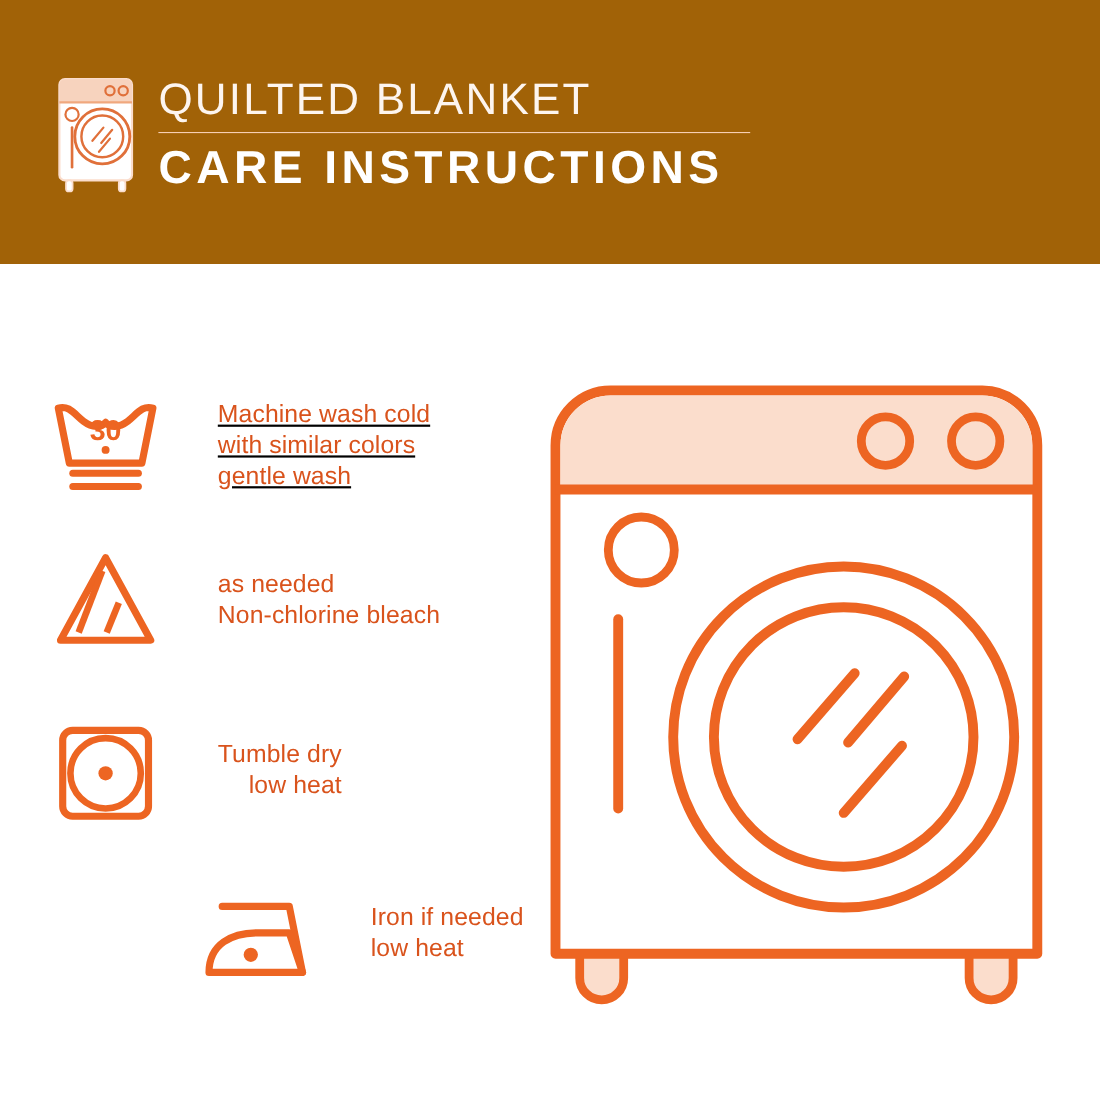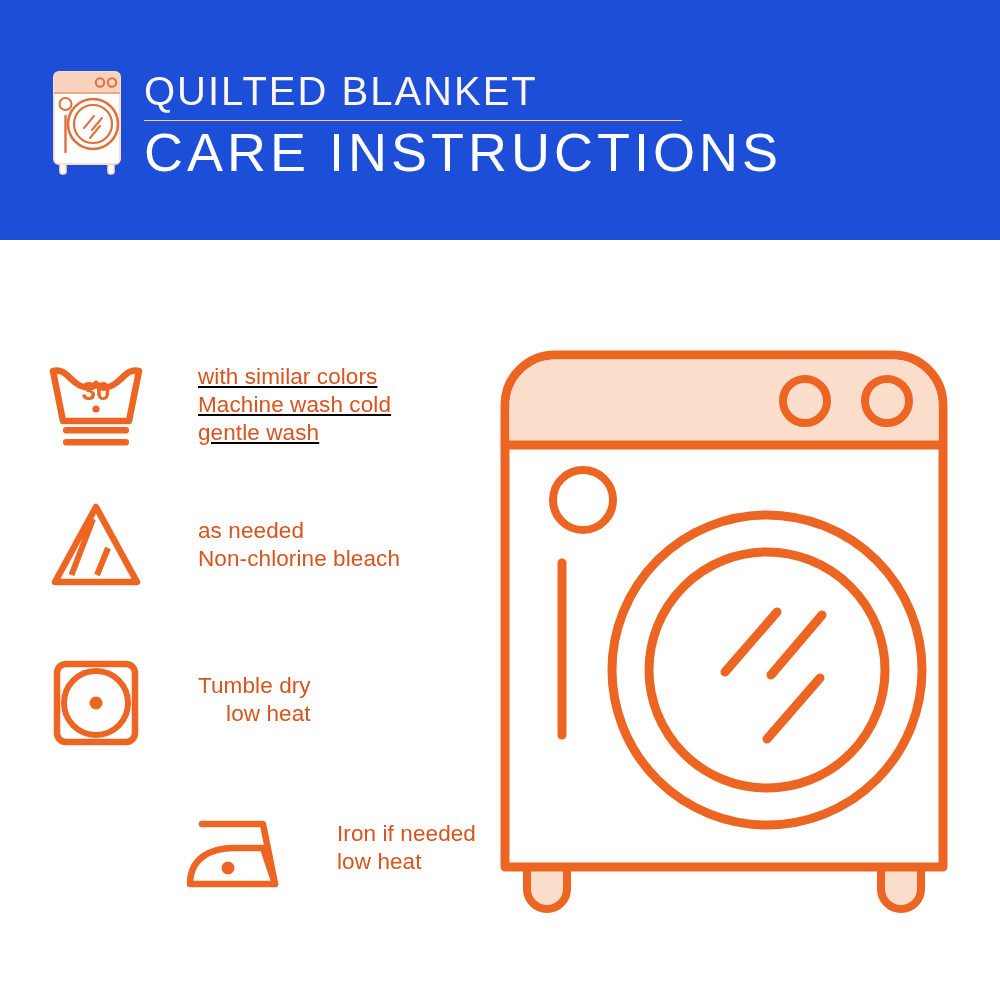--- a/index.html
+++ b/index.html
@@ -19,21 +19,21 @@
     overflow: hidden;
   }
 
   
   #header-band {
     position: absolute;
     left: 0;
     top: 0;
     width: 1000px;
     height: 240px;
-    background: #1d4ed8;
+    background: #a16207;
   }
   #header-logo {
     position: absolute;
     left: 46px;
     top: 66px;
     width: 84px;
     height: 110px;
   }
   #header-text-block {
     position: absolute;
@@ -51,24 +51,24 @@
   }
   #header-rule {
     height: 1px;
     background: #F7CFB4;
     width: 538px;
     margin-top: 6px;
     margin-bottom: 6px;
   }
   #header-title-sub {
     color: #FFFFFF;
-    font-size: 54px;
+    font-size: 42px;
     line-height: 50px;
     letter-spacing: 4.0px;
-    font-weight: 400;
+    font-weight: 700;
     white-space: nowrap;
   }
 
   
   .care-row {
     position: absolute;
     left: 46px;
     width: 430px;
     height: 120px;
     display: flex;
@@ -158,22 +158,22 @@
 
         <text x="50" y="45" text-anchor="middle" font-family="'Liberation Sans', sans-serif" font-size="26" font-weight="700" fill="#ED6522">30</text>
 
         <circle cx="50" cy="54" r="3.6" fill="#ED6522"></circle>
 
         <rect x="17" y="72" width="66" height="6.5" rx="3.2" fill="#ED6522"></rect>
         <rect x="17" y="84" width="66" height="6.5" rx="3.2" fill="#ED6522"></rect>
       </svg>
     </div>
     <div class="care-label">
+      <span class="ln">Machine wash cold</span>
       <span class="ln">with similar colors</span>
-      <span class="ln">Machine wash cold</span>
       <span class="ln">gentle wash</span>
     </div>
   </div>
 
   <div class="care-row" id="care-row-1">
     <div class="care-symbol">
       <svg viewBox="0 0 100 100" width="100" height="100" aria-hidden="true">
 
         <path d="M50 12 L 91 87 L 9 87 Z" fill="none" stroke="#ED6522" stroke-width="6.5" stroke-linejoin="round"></path>
 

